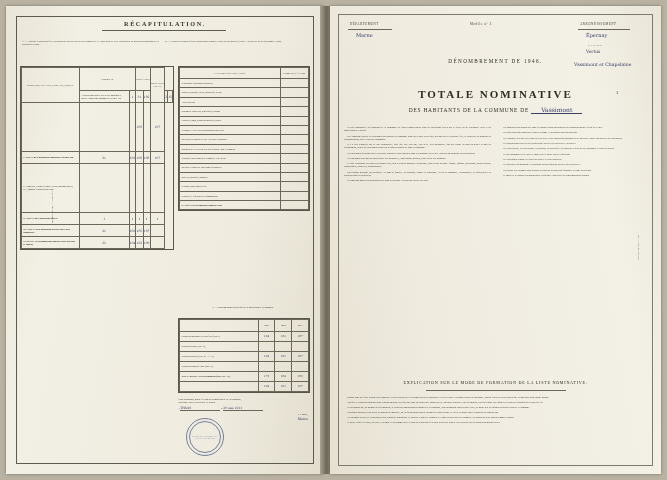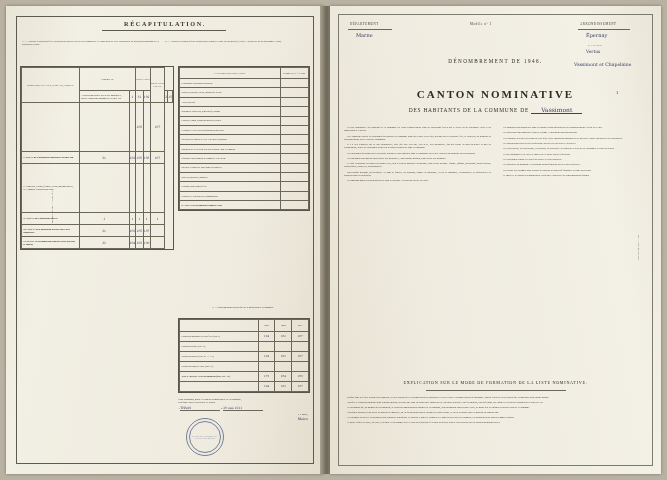--- a/index.html
+++ b/index.html
@@ -394,21 +394,21 @@
       <div class="r-hline" style="left:248px;top:23px;width:52px;"></div>
       <div class="r-hand" style="left:256px;top:26px;font-size:5px;">Épernay</div>
 
       <div class="r-col" style="left:258px;top:38px;font-size:2.6px;">CANTON</div>
       <div class="r-hand" style="left:256px;top:43px;font-size:4.4px;">Vertus</div>
 
       <div class="r-hand" style="left:244px;top:56px;font-size:4.6px;">Vassimont et Chapelaine</div>
 
       <div class="r-denom">DÉNOMBREMENT DE 1946.</div>
 
-      <div class="r-title">CANTON NOMINATIVE</div>
+      <div class="r-title">TOTALE NOMINATIVE</div>
       <div class="num-mark" style="left:286px;top:84px;">1</div>
 
       <div class="r-sub">
         <span>DES HABITANTS DE LA COMMUNE DE</span>
         <span class="commune-name">Vassimont</span>
       </div>
 
       <div class="r-body">
         <p>La liste nominative des habitants de la commune est établi complètement dans les conditions fixées par le décret du 29 septembre 1905 et les instructions y relatives.</p>
         <p>Elle comprend toutes les personnes qui habitent la commune ainsi que toutes celles qui, n'ayant pas de résidence fixe, se trouvent, au moment du dénombrement, sur le territoire communal.</p>

